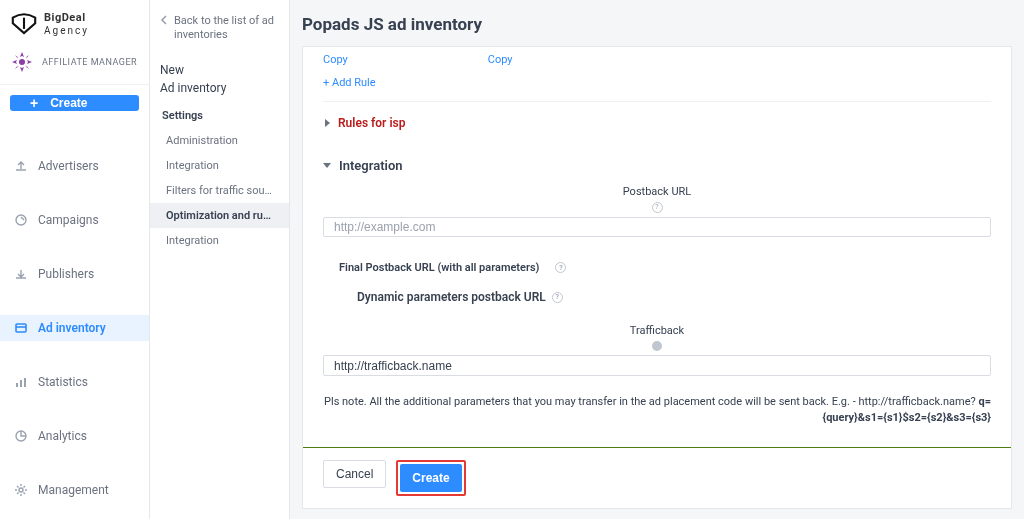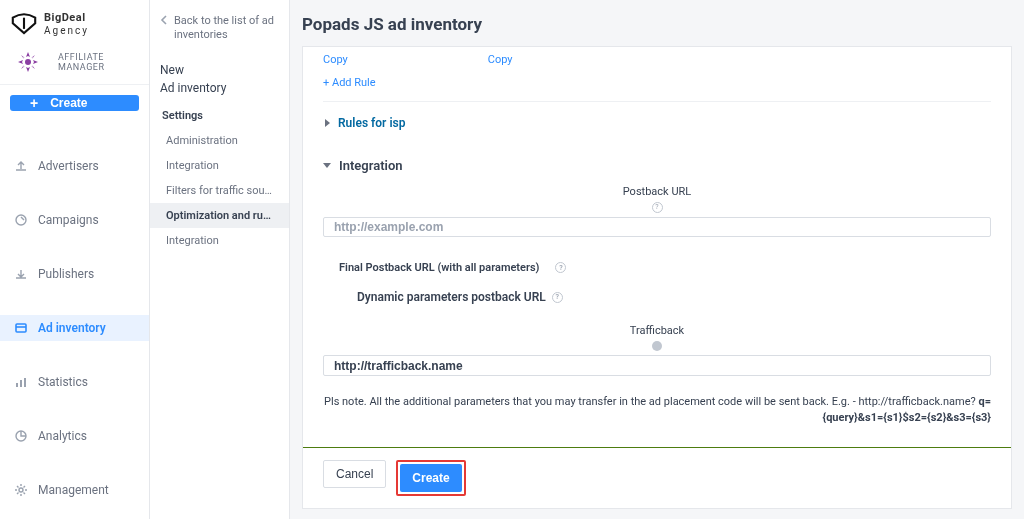--- a/index.html
+++ b/index.html
@@ -6,21 +6,21 @@
   body { font-family: -apple-system, BlinkMacSystemFont, "Segoe UI", Roboto, Arial, sans-serif; font-size: 13px; color: #333; background: #f5f6f8; }
   .app { display: flex; width: 1024px; height: 519px; }
 
   
   .sidebar { width: 150px; background: #fff; border-right: 1px solid #e5e7eb; display: flex; flex-direction: column; }
   .logo { display: flex; align-items: center; padding: 12px 10px 8px; gap: 6px; }
   .logo-icon { width: 28px; height: 24px; }
   .logo-text { font-size: 11px; line-height: 1.1; }
   .logo-text .b { font-weight: 700; letter-spacing: 0.5px; }
   .logo-text .a { letter-spacing: 2px; font-size: 10px; }
-  .affiliate { display: flex; align-items: center; gap: 18px; padding: 6px 16px 10px; border-bottom: 1px solid #eef0f3; }
+  .affiliate { display: flex; align-items: center; gap: 8px; padding: 6px 10px 10px; border-bottom: 1px solid #eef0f3; }
   .aff-icon { width: 24px; height: 24px; }
   .aff-label { font-size: 9px; color: #6b7280; letter-spacing: 0.5px; }
   .create-btn { margin: 10px 10px 14px; background: #2d8cff; color: #fff; border: none; border-radius: 3px; height: 28px; display: flex; align-items: center; justify-content: flex-start; padding-left: 20px; gap: 8px; font-size: 12px; font-weight: 600; cursor: pointer; }
   .create-btn .plus { font-size: 14px; font-weight: 700; margin-right: 4px; }
 
   .nav { list-style: none; flex: 1; }
   .nav li { display: flex; align-items: center; gap: 10px; padding: 6px 14px; font-size: 12px; color: #6b7280; cursor: pointer; margin-top: 28px; }
   .nav li.active { background: #e9f2ff; color: #2d8cff; font-weight: 600; }
   .nav li .ni { width: 14px; height: 14px; display: inline-flex; align-items: center; justify-content: center; }
   .nav-sep { height: 1px; background: #eef0f3; margin: 6px 0; }
@@ -39,31 +39,31 @@
   
   .main { flex: 1; background: #f5f6f8; padding: 14px 12px 10px 12px; display: flex; flex-direction: column; }
   .page-title { font-size: 17px; color: #374151; margin-bottom: 12px; }
   .card { background: #fff; border: 1px solid #e5e7eb; flex: 1; padding: 6px 0 0; display: flex; flex-direction: column; overflow: hidden; }
 
   .copy-row { display: flex; padding: 0 20px 6px; gap: 140px; }
   .copy-link { color: #2d8cff; font-size: 11px; cursor: pointer; }
   .add-rule { color: #2d8cff; font-size: 11px; padding: 4px 20px 12px; cursor: pointer; }
   .div-line { height: 1px; background: #eef0f3; margin: 0 20px; }
 
-  .rule-row { display: flex; align-items: center; gap: 8px; padding: 14px 22px; font-size: 12px; color: #0369a1; font-weight: 600; }
+  .rule-row { display: flex; align-items: center; gap: 8px; padding: 14px 22px; font-size: 12px; color: #b91c1c; font-weight: 600; }
   .rule-row .tri { width: 0; height: 0; border-top: 4px solid transparent; border-bottom: 4px solid transparent; border-left: 5px solid #6b7280; }
 
   .int-row { display: flex; align-items: center; gap: 8px; padding: 14px 20px 6px; font-size: 13px; color: #374151; font-weight: 600; }
   .int-row .tri-dn { width: 0; height: 0; border-left: 4px solid transparent; border-right: 4px solid transparent; border-top: 5px solid #6b7280; }
 
   .field-label { display: flex; align-items: center; gap: 4px; font-size: 11px; color: #374151; padding: 6px 20px 4px; flex-direction: column; }
   .q { width: 11px; height: 11px; border-radius: 50%; border: 1px solid #c1c7d0; display: inline-flex; align-items: center; justify-content: center; font-size: 7px; color: #9aa2af; }
   .dot-grey { width: 10px; height: 10px; border-radius: 50%; background: #c1c7d0; display:inline-block; }
 
-  .text-input { margin: 0 20px 10px; display: block; width: calc(100% - 40px); height: 34px; border: 1px solid #d9dde3; border-radius: 2px; padding: 0 10px; font-size: 12px; color: #374151; font-weight: bold; }
+  .text-input { margin: 0 20px 10px; display: block; width: calc(100% - 40px); height: 34px; border: 1px solid #d9dde3; border-radius: 2px; padding: 0 10px; font-size: 12px; color: #374151; }
   .text-input::placeholder { color: #9aa2af; }
 
   .ind { padding-left: 36px; }
 
   .sub-row { display: flex; align-items: center; gap: 6px; padding: 6px 0 14px; font-size: 12px; color: #374151; font-weight: 600; }
   .sub-row.header { padding-top: 14px; padding-bottom: 10px; font-size: 11px; font-weight: 600; gap: 16px; }
 
   .note { font-size: 11px; color: #374151; padding: 8px 20px 20px; line-height: 1.5; text-align: right; }
   .note .bold { font-weight: 700; }
 

